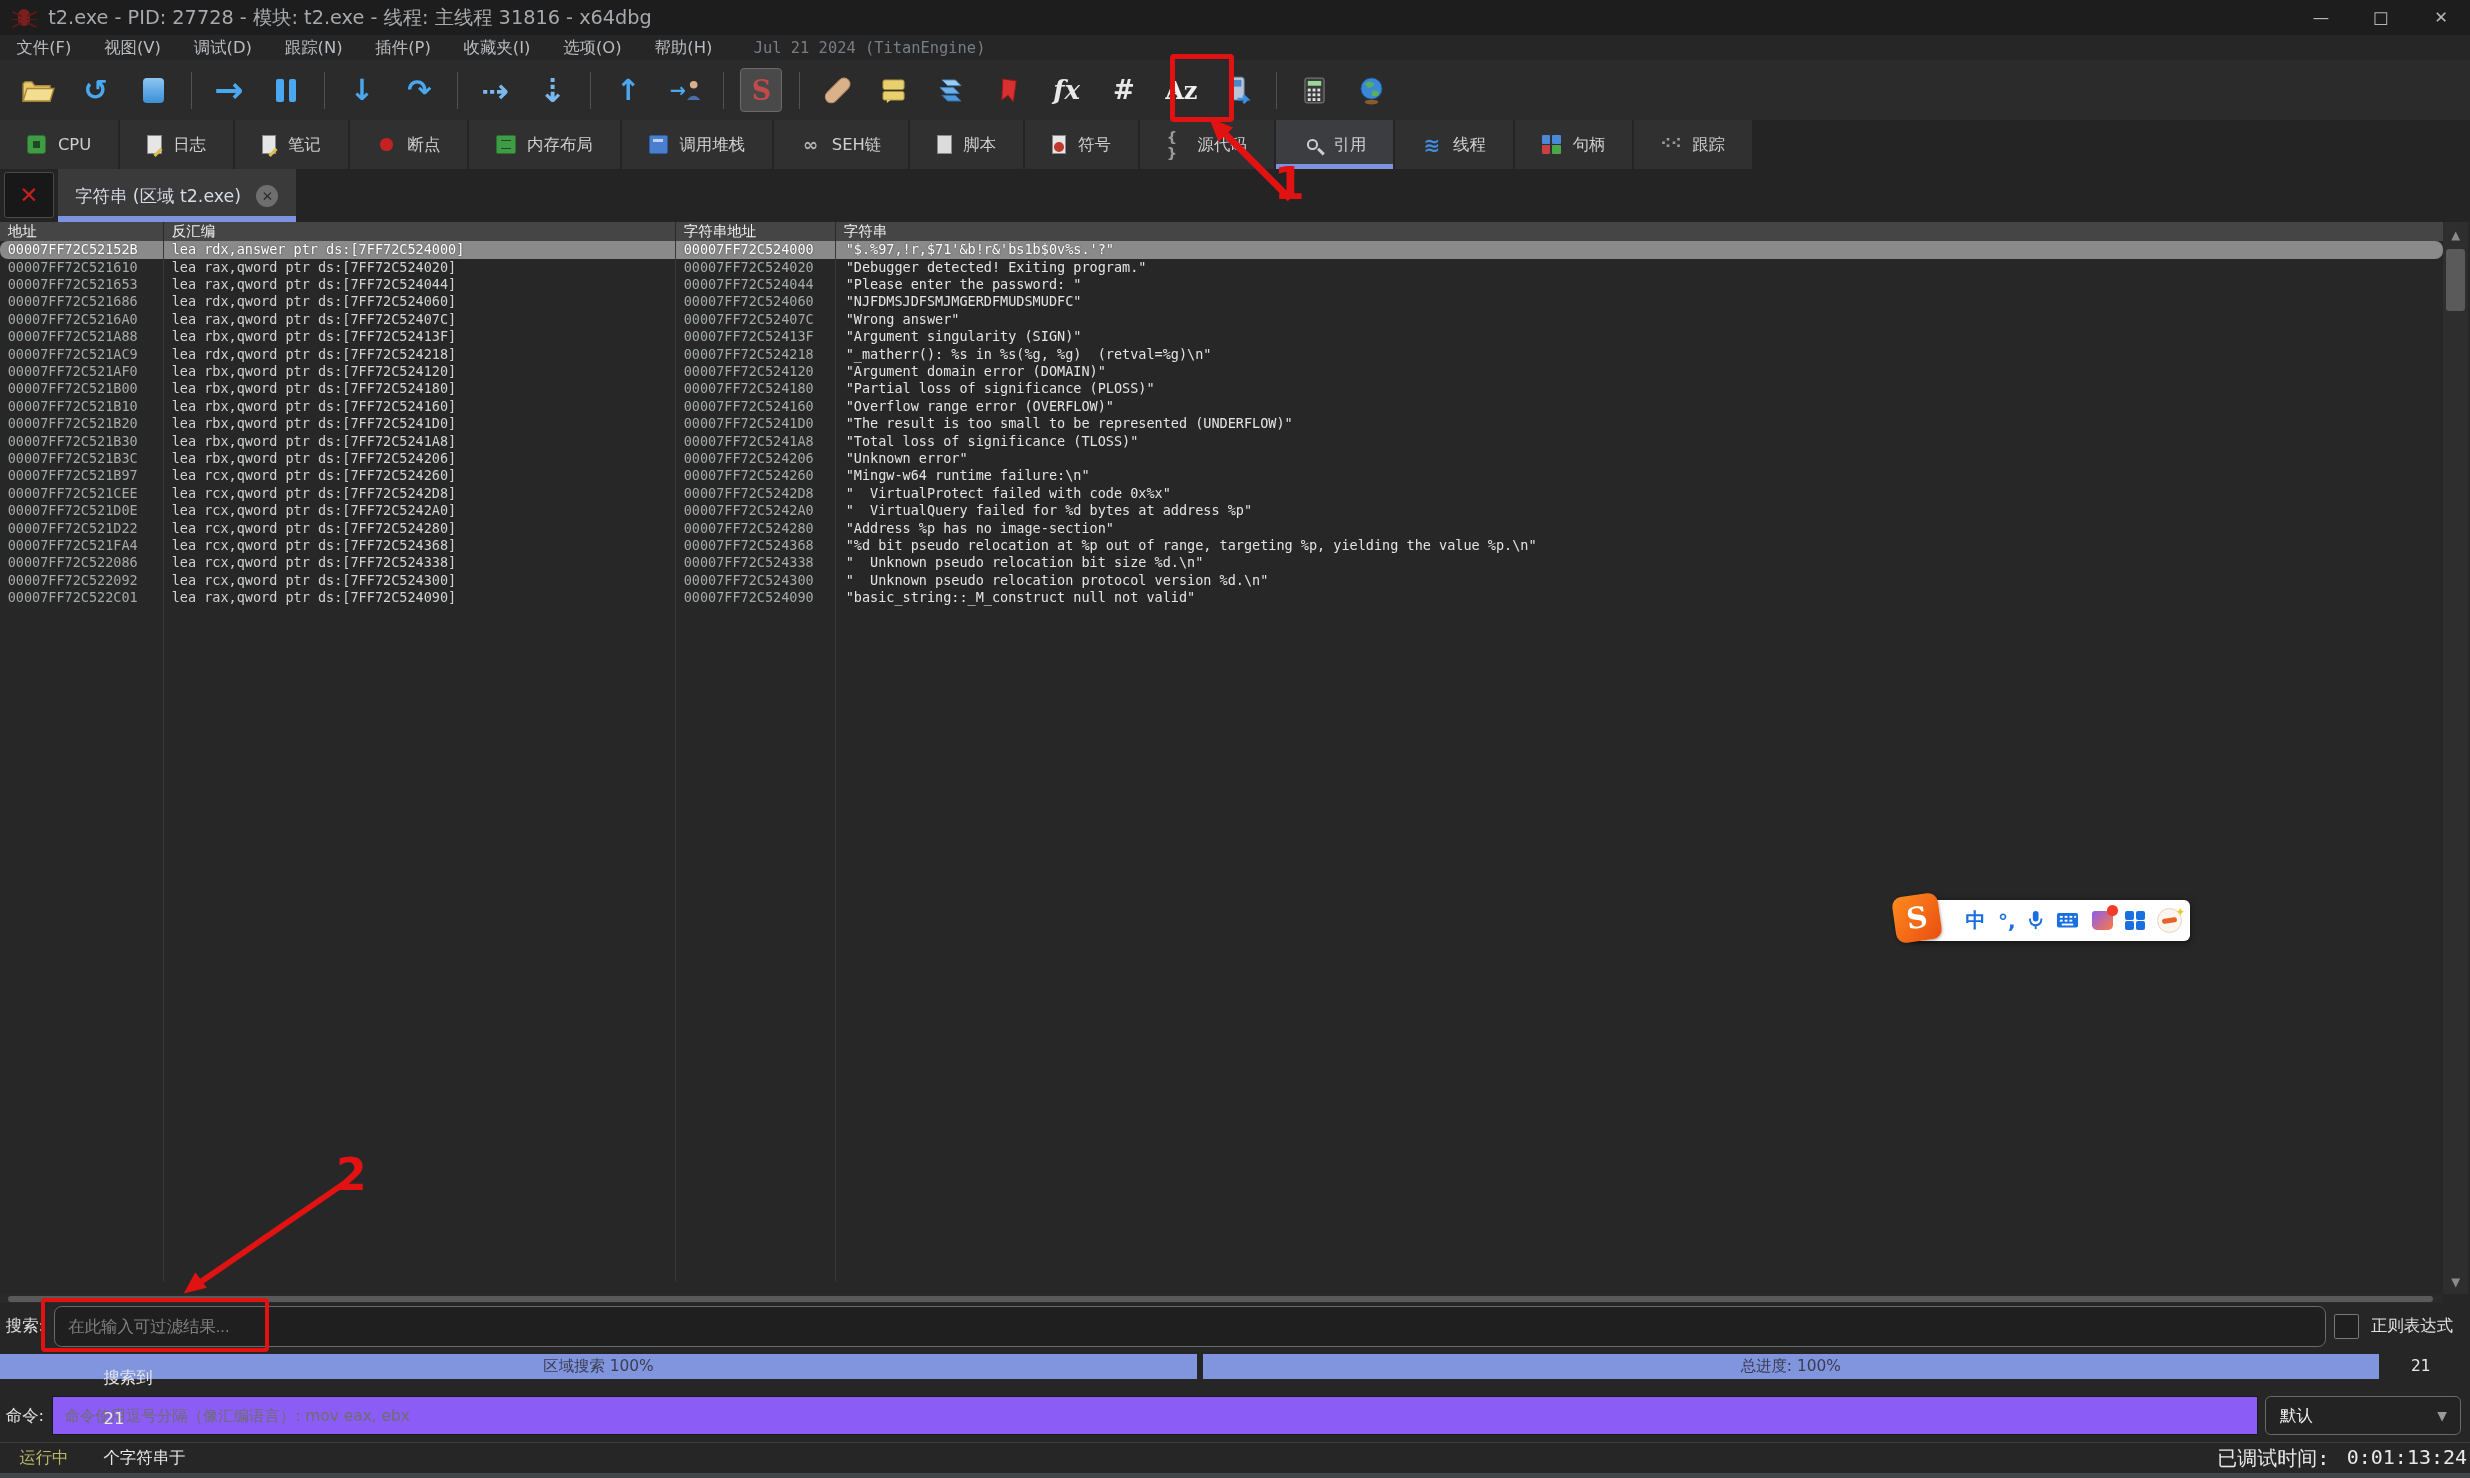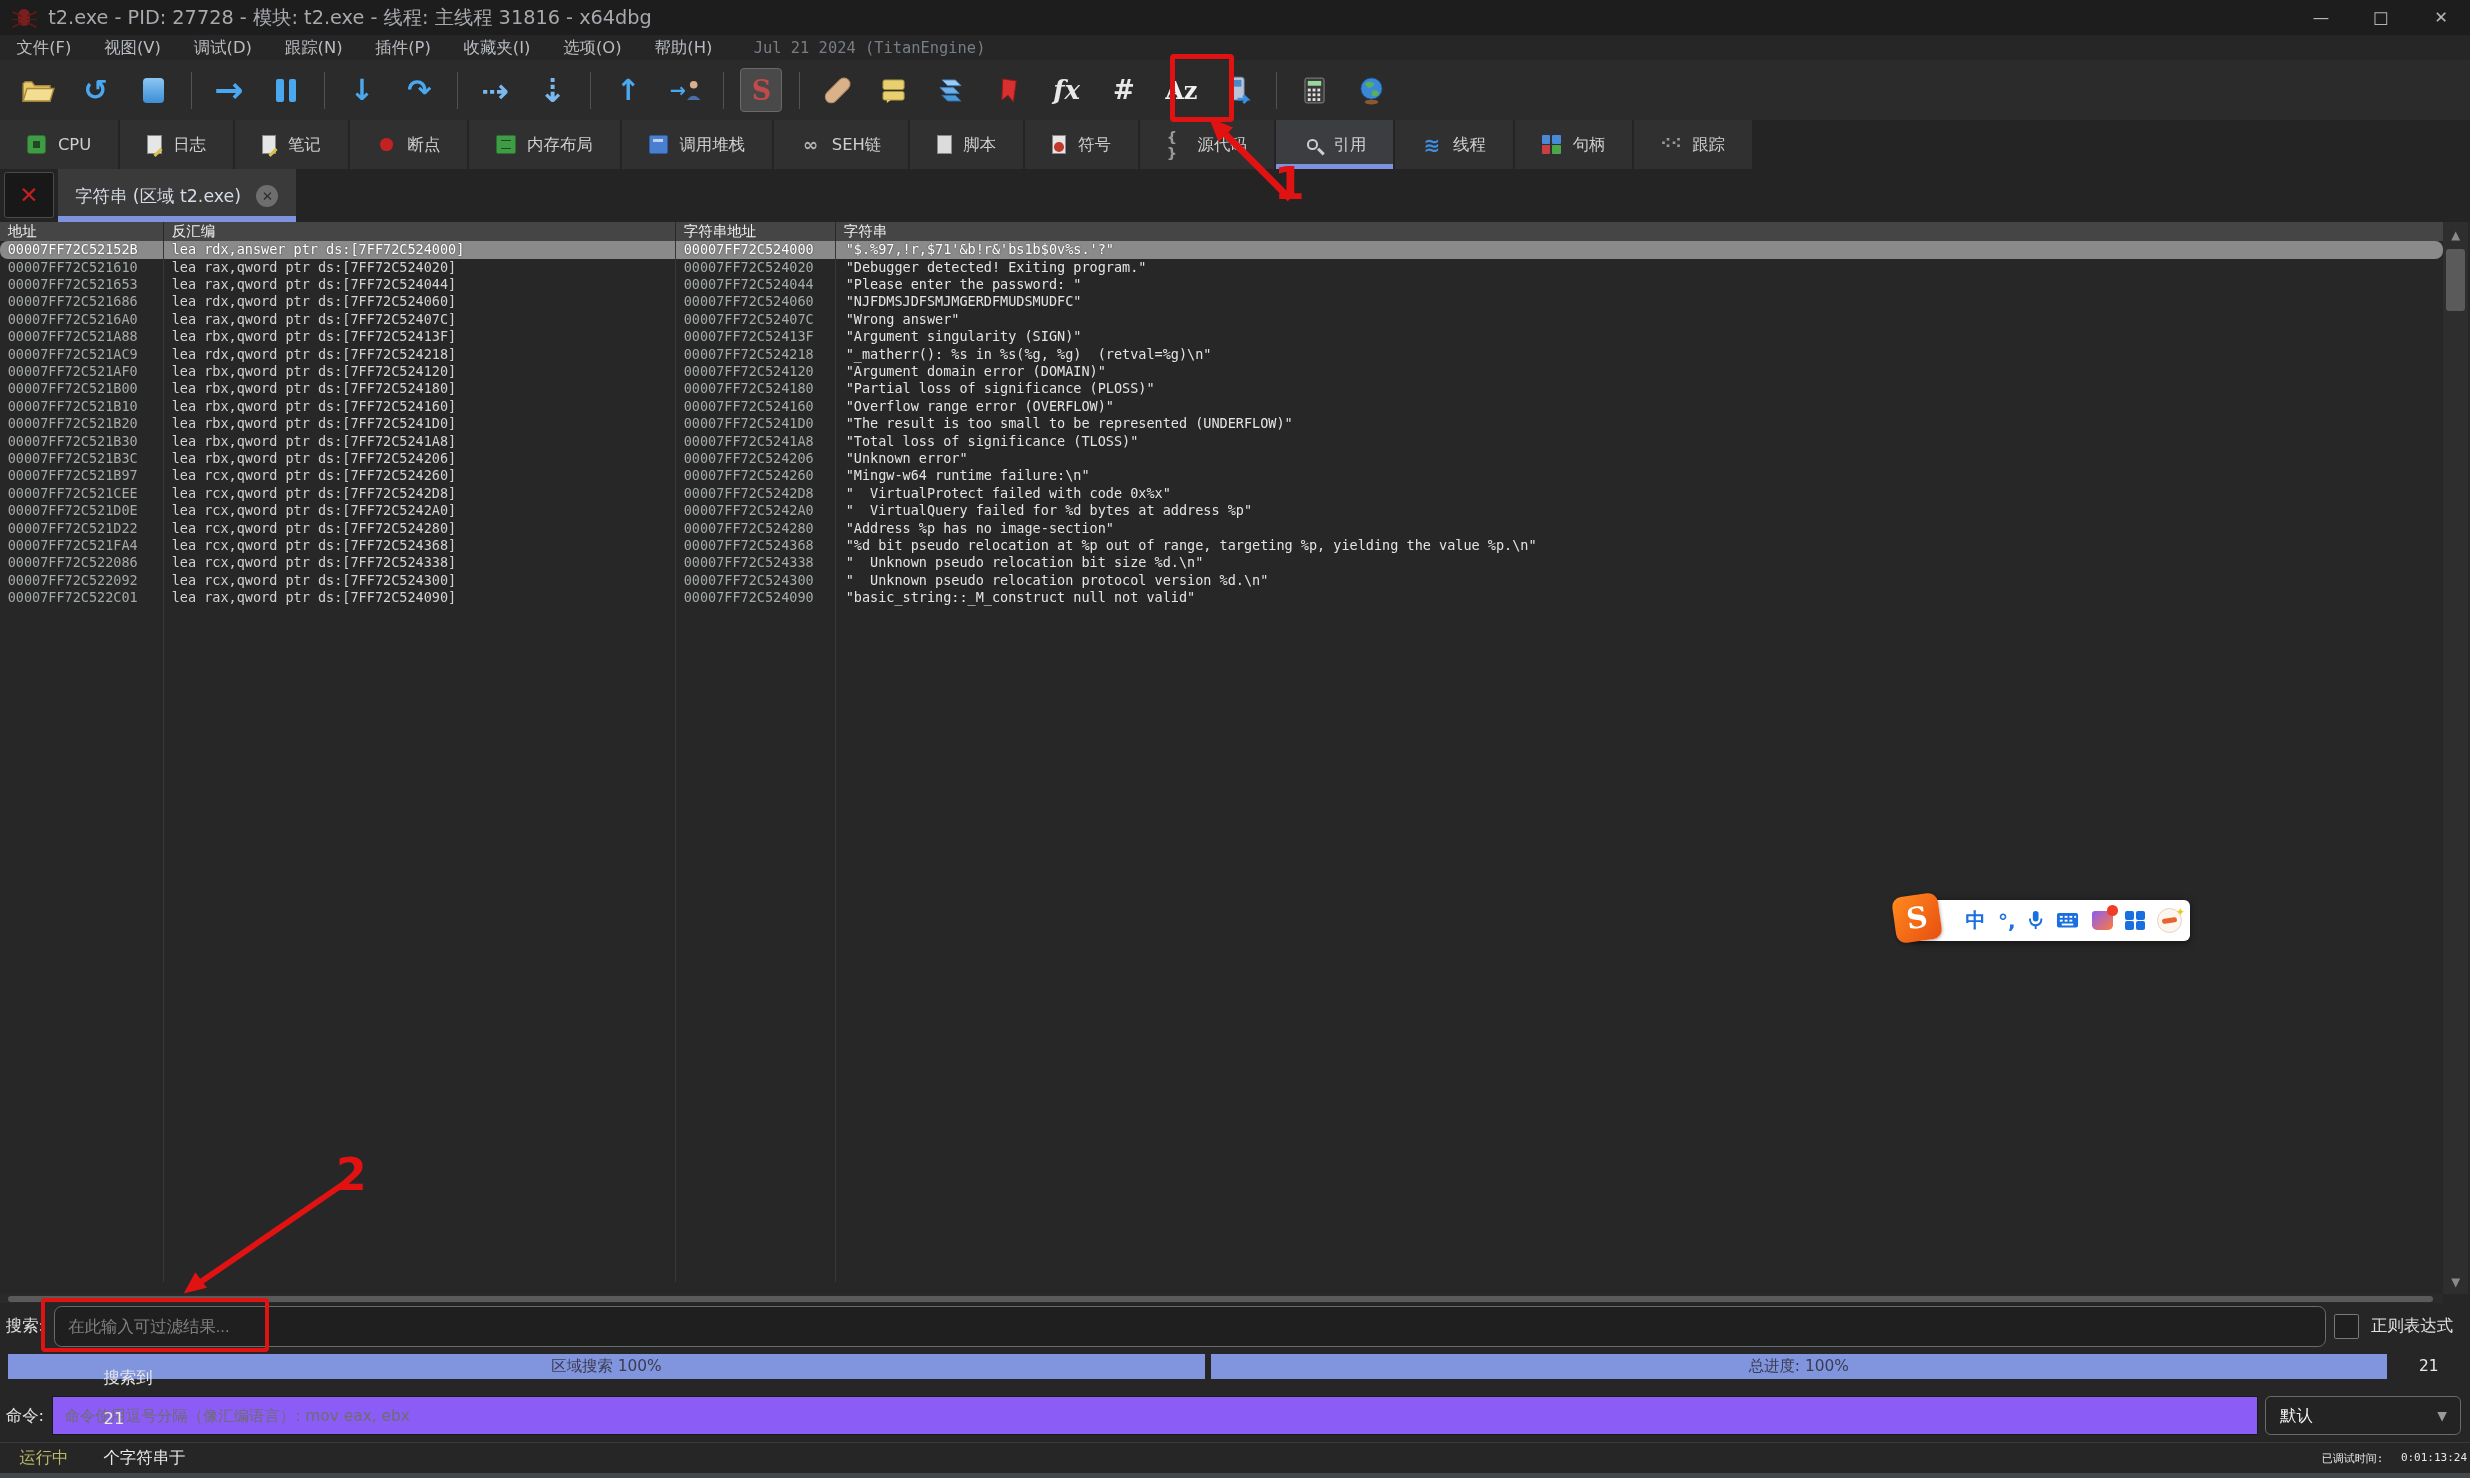--- a/index.html
+++ b/index.html
@@ -110,41 +110,41 @@
     border-radius:7.7px; padding:0 13.5px; color:#e0e0e0; font-size:16.4px; }
   .search-input::placeholder { color:#808080; }
   .regex { display:flex; align-items:center; margin-left:8.7px; }
   .regex .box { width:25px; height:25px; border:1.9px solid #787878; border-radius:1.9px; background:#1f1f1f; }
   .regex .rlbl { margin-left:11.6px; color:#e0e0e0; font-size:16.4px; white-space:nowrap; }
 
   
   .progrow { position:absolute; left:0; top:1354px; width:2471px; height:25px; display:flex; }
   .pbar { height:25px; background:#8095dd; color:#3c3c50; font-size:15.4px; display:flex;
     align-items:center; justify-content:center; }
-  .pbar.left { margin-left:8px; width:1197px; }
+  .pbar.left { margin-left:0; width:1197px; }
   .pbar.right { margin-left:5.8px; width:1176px; }
   .pcount { width:84px; text-align:center; color:#e8e8e8; font-size:15.4px; line-height:25px; }
 
   
   .cmdrow { position:absolute; left:0; top:1393px; width:2471px; height:45px; display:flex; align-items:center; }
   .cmdrow .lbl { margin-left:5.8px; color:#e0e0e0; font-size:16.4px; white-space:nowrap; }
   .cmd-input { margin-left:7.7px; width:2206px; height:39px; background:#8b5cf6; border:1px solid #1a1a1a;
     color:#e0e0e0; font-size:15.4px; padding:0 11.6px; font-family:"DejaVu Sans Mono", monospace; }
   .cmd-input::placeholder { color:#6e6e6e; font-family:"DejaVu Sans", sans-serif; }
   .combo { margin-left:7.7px; width:196px; height:39px; border:1.9px solid #6a6a6a; border-radius:5.8px; background:#232323;
     display:flex; align-items:center; color:#f0f0f0; font-size:16.4px; padding:0 13.5px; justify-content:space-between; }
   .combo .caret { color:#9a9a9a; font-size:12.6px; }
 
   
   .statusrow { position:absolute; left:0; top:1442px; width:2471px; height:31px; border-top:1px solid #3a3a3a;
     display:flex; align-items:center; font-size:16.4px; }
   .st-state { margin-left:19.3px; color:#b9b96a; }
   .st-parts { display:flex; margin-left:35px; gap:19.3px; color:#e8e8e8;flex-direction:column; }
   .st-right { margin-left:auto; margin-right:3.9px; display:flex; gap:17.4px; color:#e8e8e8;
-    font-family:"DejaVu Sans Mono", monospace; font-size:11px; }
+    font-family:"DejaVu Sans Mono", monospace; font-size:20px; }
   .bottomstrip { position:absolute; left:0; top:1473px; width:2471px; height:4.8px; background:#44474a; }
 
   
   .ime { position:absolute; left:1910px; top:900px; width:280px; height:41px; background:#ffffff;
     border-radius:5.8px; box-shadow:0 1.9px 7.7px rgba(0,0,0,.5); display:flex; align-items:center;
     justify-content:flex-end; padding-right:7.7px; gap:12.6px; }
   .ime-logo { position:absolute; left:-16.4px; top:-4.8px; width:46px; height:46px; border-radius:9.7px;
     background:linear-gradient(135deg,#ff8a1e,#e84e10); transform:rotate(-8deg); box-shadow:0 1px 3.9px rgba(0,0,0,.4);
     display:flex; align-items:center; justify-content:center; color:#ffffff; font-size:29px; font-weight:bold;
     font-family:"DejaVu Serif", serif; }

